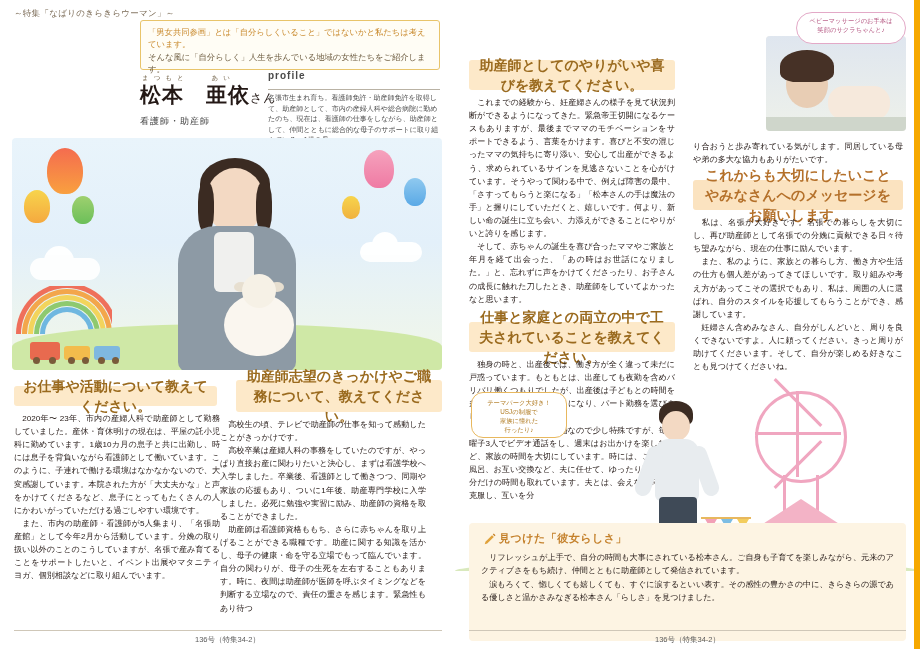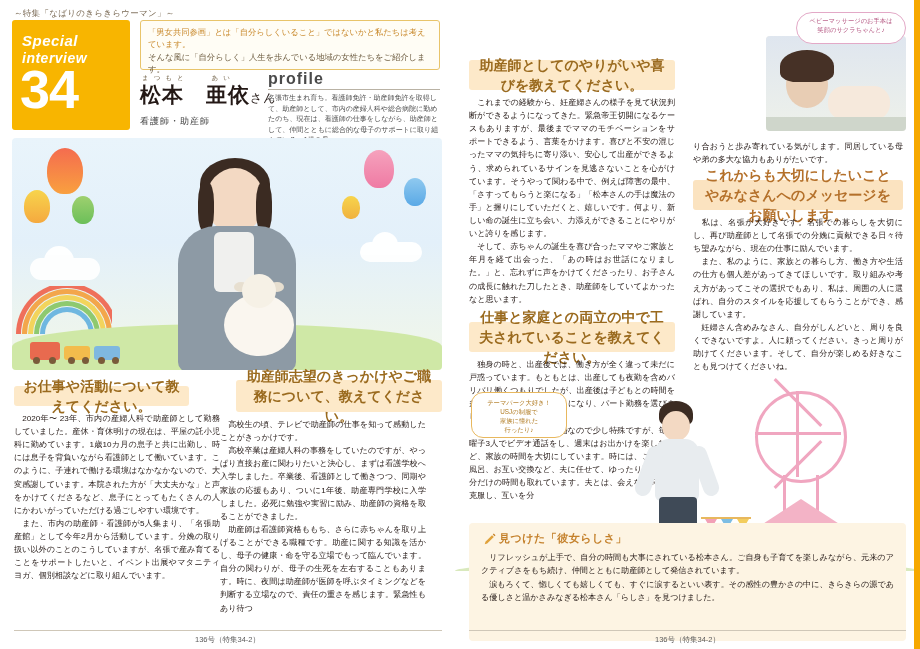--- a/index.html
+++ b/index.html
@@ -36,21 +36,21 @@
   .quote-box p{margin:0 0 1px 0;font-size:8.3px;line-height:1.45;color:#c8882a;}
   .quote-box p.dark{color:#6b5a3e;}
 
   .name-area{position:absolute;left:140px;top:74px;width:170px;}
   .ruby{font-size:6.5px;color:#6b5a3e;letter-spacing:5px;margin-left:2px;}
   .name-main{font-size:21px;font-weight:bold;letter-spacing:1px;color:#231815;margin-top:-2px;}
   .name-main .san{font-size:12px;font-weight:normal;}
   .role{font-size:9px;color:#3b3b3b;margin-top:6px;letter-spacing:1px;}
 
   .profile-box{position:absolute;left:268px;top:70px;width:172px;}
-  .profile-title{font-size:16px;font-weight:bold;color:#4a4a4a;border-bottom:1px solid #b9b2a4;padding-bottom:1px;letter-spacing:1px;}
+  .profile-title{font-size:10px;font-weight:bold;color:#4a4a4a;border-bottom:1px solid #b9b2a4;padding-bottom:8px;letter-spacing:1px;}
   .profile-text{font-size:7px;line-height:1.5;color:#4a4a4a;margin-top:3px;}
 
   
   .photo{
     position:absolute;left:12px;top:138px;width:430px;height:232px;
     border-radius:4px;overflow:hidden;
     background:linear-gradient(#e9f4fb 0%,#e3f0fa 45%,#f2f7e8 100%);
   }
   .balloon{position:absolute;border-radius:50% 50% 45% 45%;}
   .b1{left:35px;top:10px;width:36px;height:46px;background:linear-gradient(#f46c4f,#f9a03f);}
@@ -134,25 +134,20 @@
 </style>
 </head>
 <body>
 
 <div class="page">
 
   <div class="left-page">
 
     <div class="feature-label">～特集「なばりのきらきらウーマン」～</div>
 
-    <div class="sp-box">
-      <div class="l1">Special</div>
-      <div class="l2">interview</div>
-      <div class="num">34</div>
-    </div>
 
     <div class="quote-box">
       <p>「男女共同参画」とは「自分らしくいること」ではないかと私たちは考えています。</p>
       <p class="dark">そんな風に「自分らしく」人生を歩んでいる地域の女性たちをご紹介します。</p>
     </div>
 
     <div class="name-area">
       <div class="ruby">まつもと　　あい</div>
       <div class="name-main">
         <span>松本　亜依</span><span class="san">さん</span>
@@ -207,21 +202,21 @@
         <div class="sheep">
           <div class="body"></div>
           <div class="ear" style="left:10px;"></div>
           <div class="ear" style="left:46px;"></div>
           <div class="head"></div>
         </div>
       </div>
 
     </div>
 
-    <div class="qhead center" style="left:14px;top:386px;width:175px;height:20px;">お仕事や活動について教えてください。</div>
+    <div class="qhead center" style="left:14px;top:386px;width:203px;height:20px;">お仕事や活動について教えてください。</div>
     <div class="qhead center" style="left:236px;top:380px;width:206px;height:32px;">助産師志望のきっかけやご職務について、教えてください。</div>
 
     <div class="col" style="left:14px;top:412px;width:206px;height:215px;white-space:pre-line;">　2020年〜 23年、市内の産婦人科で助産師として勤務していました。産休・育休明けの現在は、平屋の託小児科に勤めています。1歳10カ月の息子と共に出勤し、時には息子を背負いながら看護師として働いています。このように、子連れで働ける環境はなかなかないので、大変感謝しています。本院された方が「大丈夫かな」と声をかけてくださるなど、息子にとってもたくさんの人にかわいがっていただける過ごしやすい環境です。
 　また、市内の助産師・看護師が5人集まり、「名張助産館」として今年2月から活動しています。分娩の取り扱い以外のことのこうしていますが、名張で産み育てることをサポートしたいと、イベント出展やマタニティヨガ、個別相談などに取り組んでいます。</div>
     <div class="col" style="left:220px;top:418px;width:206px;height:210px;white-space:pre-line;">　高校生の頃、テレビで助産師の仕事を知って感動したことがきっかけです。
 　高校卒業は産婦人科の事務をしていたのですが、やっぱり直接お産に関わりたいと決心し、まずは看護学校へ入学しました。卒業後、看護師として働きつつ、同期や家族の応援もあり、ついに1年後、助産専門学校に入学しました。必死に勉強や実習に励み、助産師の資格を取ることができました。
 　助産師は看護師資格ももち、さらに赤ちゃんを取り上げることができる職種です。助産に関する知識を活かし、母子の健康・命を守る立場でもって臨んでいます。自分の関わりが、母子の生死を左右することもあります。時に、夜間は助産師が医師を呼ぶタイミングなどを判断する立場なので、責任の重さを感じます。緊急性もあり待つ</div>
 
     <div class="hr-foot" style="left:14px;width:428px;"></div>
     <div class="footer" style="left:0;width:455px;">136号（特集34-2）</div>

